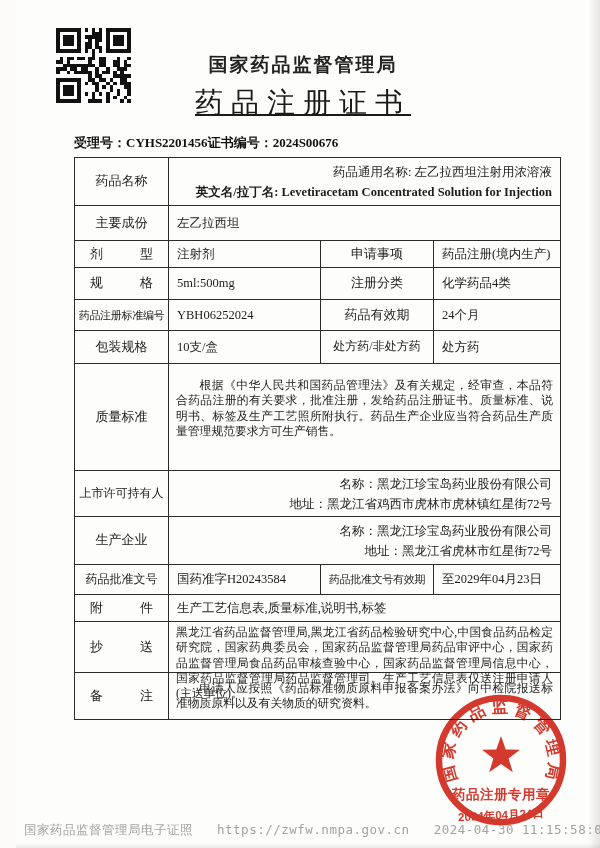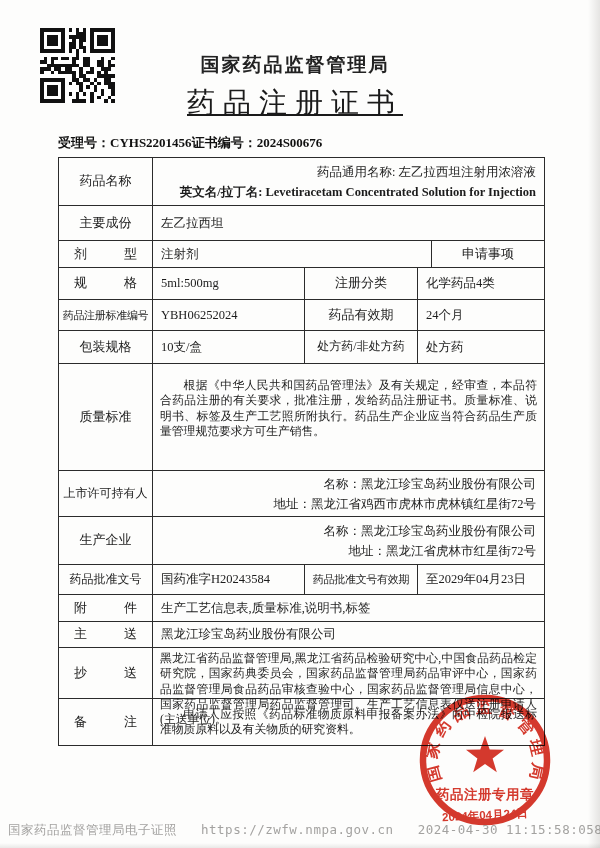--- a/index.html
+++ b/index.html
@@ -3,21 +3,21 @@
 <meta charset="utf-8">
 <style>
   html,body{margin:0;padding:0;}
   body{
     width:600px;height:848px;overflow:hidden;
     background:#fbfaf8;
     font-family:"Liberation Serif","DejaVu Serif",serif;
     color:#1c1c1c;
     position:relative;
   }
-  .page{position:absolute;inset:0;background:#fdfdfc;}
+  .page{position:absolute;inset:0;background:#fdfdfc;margin-left:16px;}
   .scan-right{position:absolute;top:0;bottom:0;right:0;width:12px;
     background:linear-gradient(to right,rgba(0,0,0,0) 0%,rgba(120,115,110,.18) 100%);}
   .scan-bottom{position:absolute;left:0;right:0;bottom:0;height:5px;
     background:linear-gradient(to bottom,rgba(0,0,0,0),rgba(120,115,110,.15));}
 
   
   .qr{position:absolute;left:40px;top:28px;width:75px;height:75px;}
   .agency{position:absolute;left:0;right:10px;top:52px;text-align:center;
     font-family:"Liberation Sans","DejaVu Sans",sans-serif;
     font-size:19px;font-weight:700;letter-spacing:2px;color:#222;}
@@ -238,20 +238,21 @@
       <div class="cell c1 lbl">主要成份</div>
       <div class="cell c2 val">左乙拉西坦</div>
     </div>
 
     <div class="row" style="height:27px">
       <div class="cell c1 lbl">
           <span class="sp">剂型</span>
         </div>
       <div class="cell c2 val">注射剂</div>
       <div class="cell c3 lbl">申请事项</div>
+      <div class="cell c4 val">药品注册(境内生产)</div>
     </div>
 
     <div class="row" style="height:32px">
       <div class="cell c1 lbl">
           <span class="sp">规格</span>
         </div>
       <div class="cell c2 val">5ml:500mg</div>
       <div class="cell c3 lbl">注册分类</div>
       <div class="cell c4 val">化学药品4类</div>
     </div>
@@ -300,26 +301,20 @@
       <div class="cell c4 val">至2029年04月23日</div>
     </div>
 
     <div class="row" style="height:27px">
       <div class="cell c1 lbl">
           <span class="sp">附件</span>
         </div>
       <div class="cell c2 val">生产工艺信息表,质量标准,说明书,标签</div>
     </div>
 
-    <div class="row" style="height:26px">
-      <div class="cell c1 lbl">
-          <span class="sp">主送</span>
-        </div>
-      <div class="cell c2 val">黑龙江珍宝岛药业股份有限公司</div>
-    </div>
 
     <div class="row" style="height:51px">
       <div class="cell c1 lbl">
           <span class="sp">抄送</span>
         </div>
       <div class="cell c2 para">
         <p>黑龙江省药品监督管理局,黑龙江省药品检验研究中心,中国食品药品检定研究院，国家药典委员会，国家药品监督管理局药品审评中心，国家药品监督管理局食品药品审核查验中心，国家药品监督管理局信息中心，国家药品监督管理局药品监督管理司。生产工艺信息表仅送注册申请人(主送单位)。</p>
       </div>
     </div>
 

